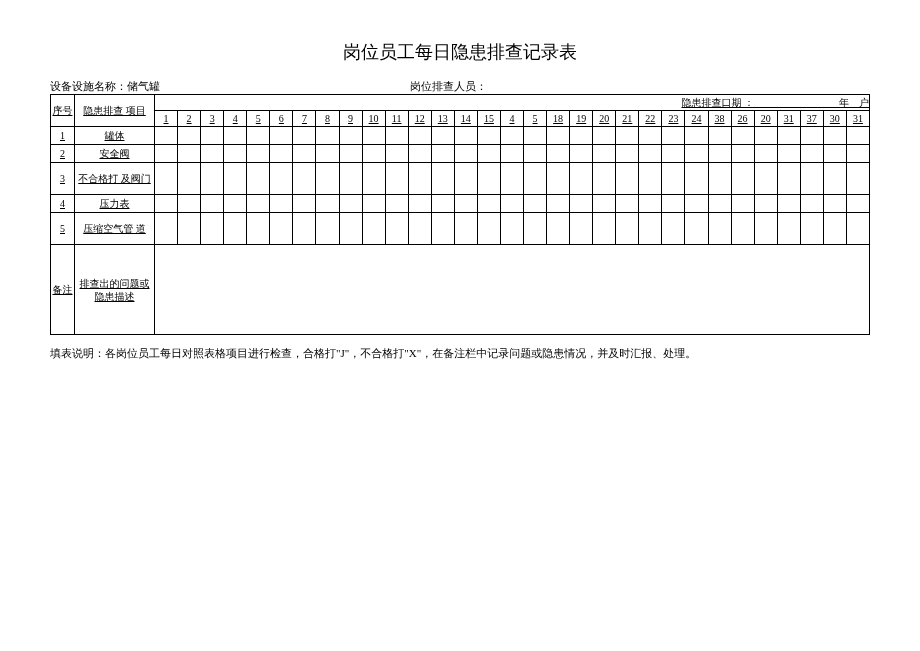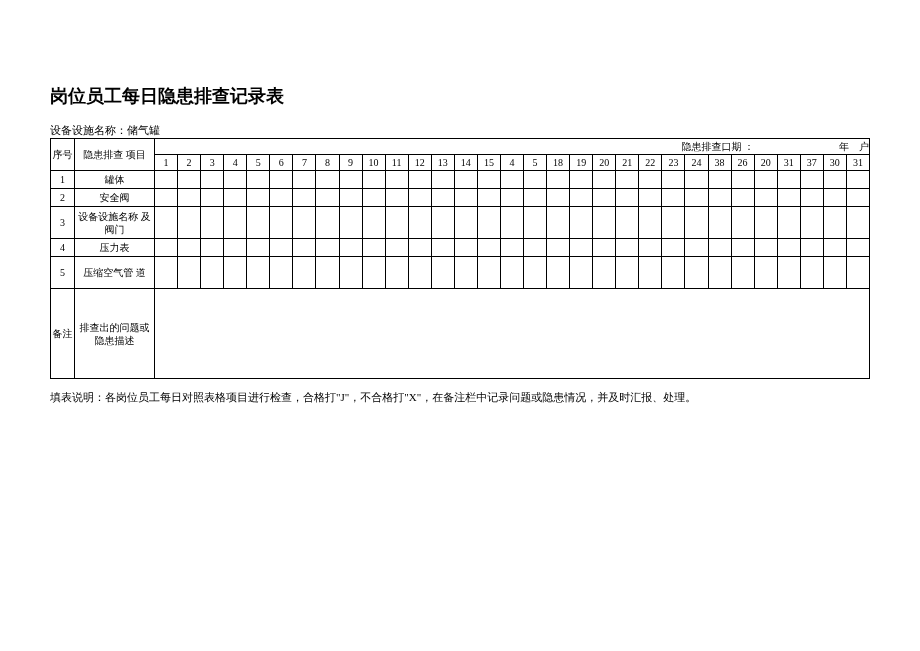--- a/index.html
+++ b/index.html
@@ -4,41 +4,41 @@
   <style>
     * { box-sizing: border-box; margin: 0; padding: 0; }
     body {
       font-family: "SimSun", "宋体", serif;
       font-size: 11px;
       background: #fff;
       padding: 40px 50px;
       width: 920px;
     }
     .title {
-      text-align: left;
+      text-align: center;
       font-size: 18px;
-      font-weight: bold;
+      font-weight: normal;
       margin-bottom: 15px;
-      margin-top: 44px;
     }
     .info-row {
       display: flex;
       margin-bottom: 0;
       font-size: 11px;
     }
     .info-left {
       flex: 0 0 360px;
     }
     .info-right {
       flex: 1;
     }
     table {
       border-collapse: collapse;
       width: 100%;
       table-layout: fixed;
+      text-decoration: underline;
     }
     th, td {
       border: 1px solid #000;
       text-align: center;
       vertical-align: middle;
       font-weight: normal;
       padding: 1px 0;
       font-size: 10px;
       line-height: 1.3;
     }
@@ -56,20 +56,21 @@
       line-height: 1.5;
     }
   </style>
 </head>
 <body>
 
 <div class="title">岗位员工每日隐患排查记录表</div>
 
 <div class="info-row">
   <div class="info-left">设备设施名称：储气罐</div>
+  <div class="info-right">岗位排查人员：</div>
 </div>
 
 <table>
   <colgroup>
     <col class="col-seq">
     <col class="col-item">
     <col class="col-day">
       <col class="col-day">
       <col class="col-day">
       <col class="col-day">
@@ -212,21 +213,21 @@
         <td></td>
         <td></td>
         <td></td>
         <td></td>
         <td></td>
         <td></td>
         <td></td>
     </tr>
     <tr class="row-item-tall">
       <td>3</td>
-      <td class="item-cell">设备设施名称 及阀门</td>
+      <td class="item-cell">不合格打 及阀门</td>
       <td></td>
         <td></td>
         <td></td>
         <td></td>
         <td></td>
         <td></td>
         <td></td>
         <td></td>
         <td></td>
         <td></td>

